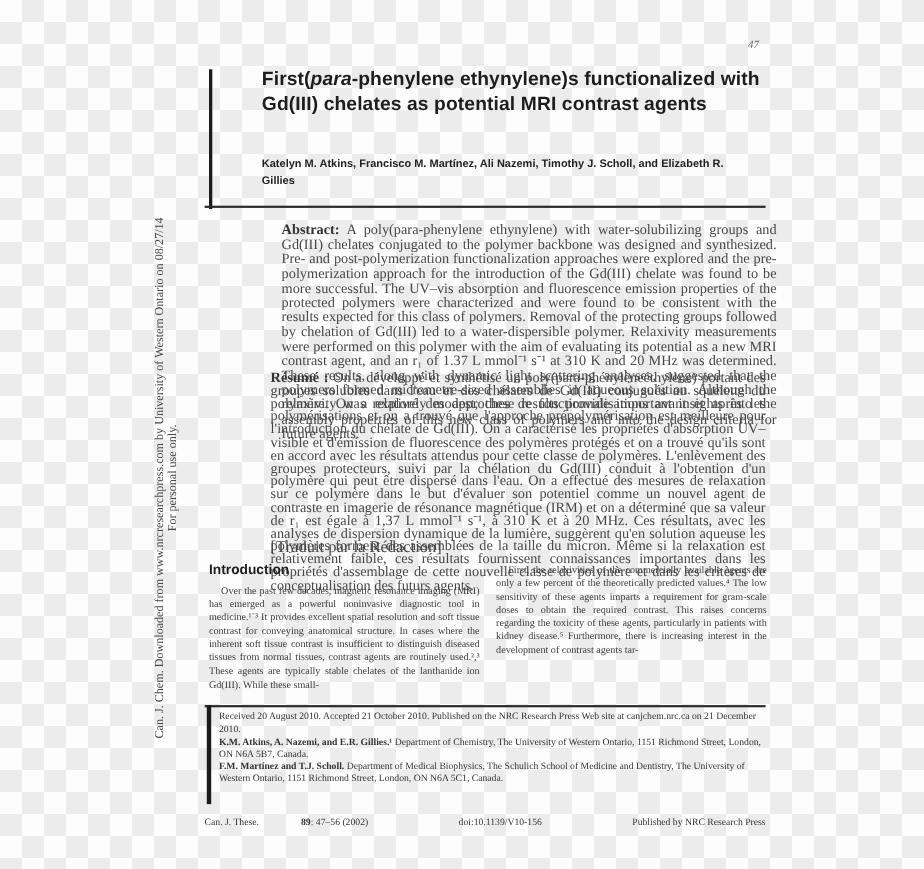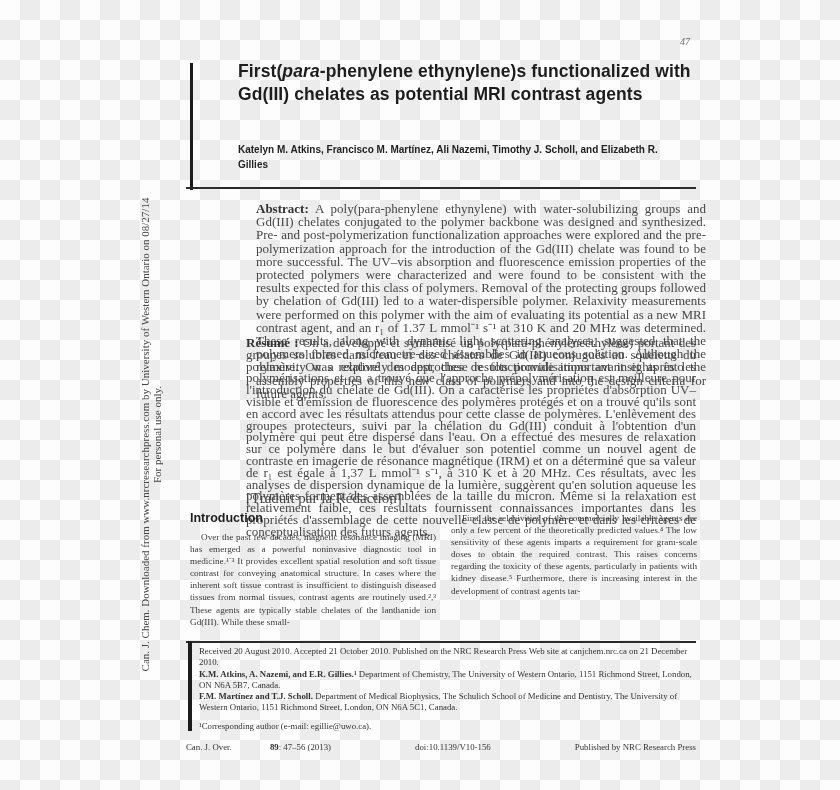--- a/index.html
+++ b/index.html
@@ -144,21 +144,20 @@
   <div class="abs footnote-rule"></div>
   <div class="abs footnote-bar"></div>
 
   <div class="abs footnote-text received-note">Received 20 August 2010. Accepted 21 October 2010. Published on the NRC Research Press Web site at canjchem.nrc.ca on 21 December 2010.</div>
 
   <div class="abs footnote-text affiliations">
     <div><span class="b">K.M. Atkins, A. Nazemi, and E.R. Gillies.¹</span><span> Department of Chemistry, The University of Western Ontario, 1151 Richmond Street, London, ON N6A 5B7, Canada.</span></div>
     <div><span class="b">F.M. Martínez and T.J. Scholl.</span><span> Department of Medical Biophysics, The Schulich School of Medicine and Dentistry, The University of Western Ontario, 1151 Richmond Street, London, ON N6A 5C1, Canada.</span></div>
   </div>
 
-  <div class="abs footnote-text corresponding">¹Corresponding author (e-mail: egillie@uwo.ca).</div>
 
   <div class="abs journal-line">
-    <span><span>Can. J. Over. </span><span class="b">89</span><span>: 47–56 (2013)</span></span>
+    <span><span>Can. J. These. </span><span class="b">89</span><span>: 47–56 (2002)</span></span>
     <span>doi:10.1139/V10-156</span>
     <span>Published by NRC Research Press</span>
   </div>
 
 </div>
 
 </body></html>

